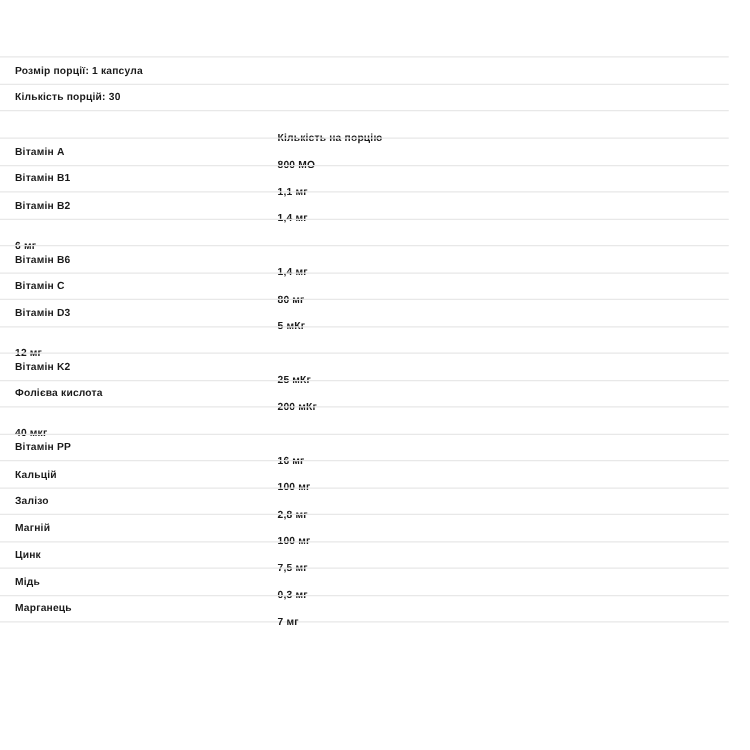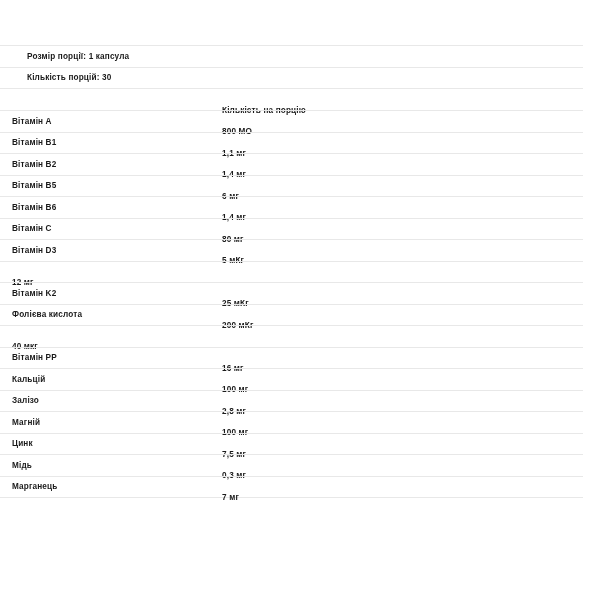--- a/index.html
+++ b/index.html
@@ -62,21 +62,20 @@
     font-weight: bold;
     color: #1a1a1a;
     letter-spacing: 0.02em;
     white-space: nowrap;
   }
 
   
   .row-info .cell-name {
     width: auto;
     flex: 0 0 auto;
-    margin-left: 15px;
   }
 
   
   .row-header {
     height: 22px;
   }
 
   
   .table-end {
     width: 583px;
@@ -121,21 +120,20 @@
     <span class="cell-name">Вітамін B1</span>
     <span class="cell-amount">1,1 мг</span>
     <span class="cell-dv"></span>
   </div>
   <div class="row">
     <span class="cell-name">Вітамін B2</span>
     <span class="cell-amount">1,4 мг</span>
     <span class="cell-dv"></span>
   </div>
   <div class="row">
-    <span class="cell-name">Вітамін B5</span>
     <span class="cell-amount">6 мг</span>
     <span class="cell-dv"></span>
   </div>
   <div class="row">
     <span class="cell-name">Вітамін B6</span>
     <span class="cell-amount">1,4 мг</span>
     <span class="cell-dv"></span>
   </div>
   <div class="row">
     <span class="cell-name">Вітамін C</span>

